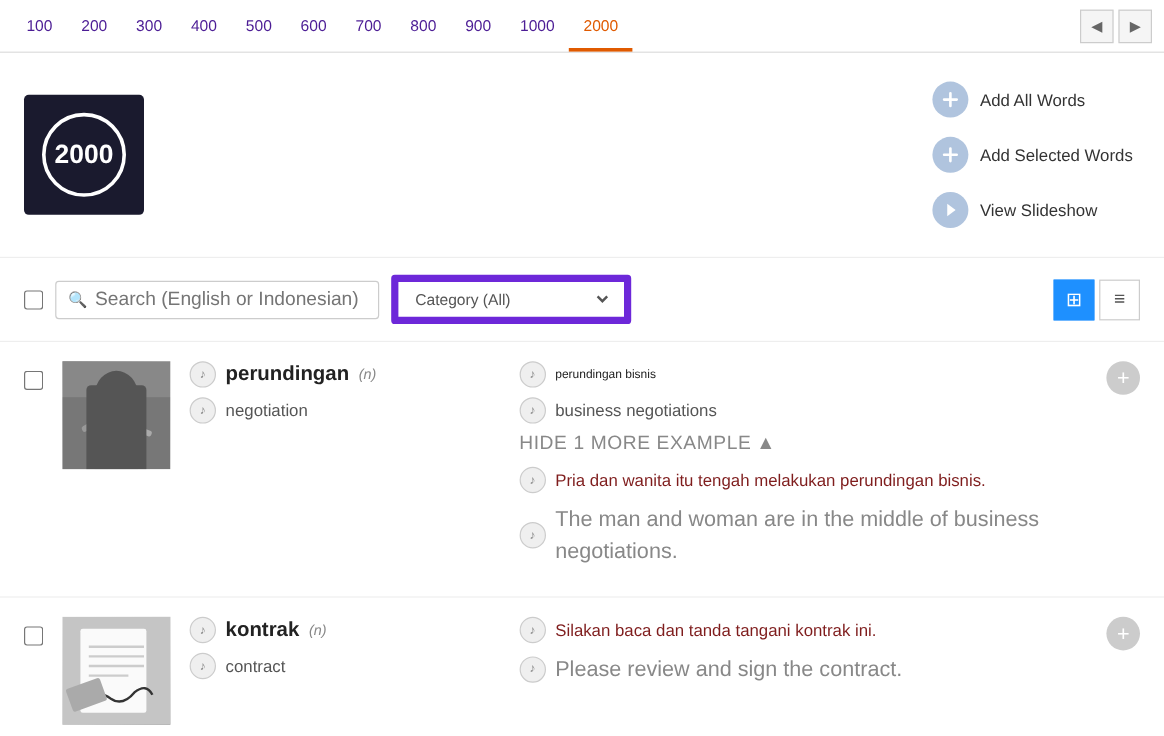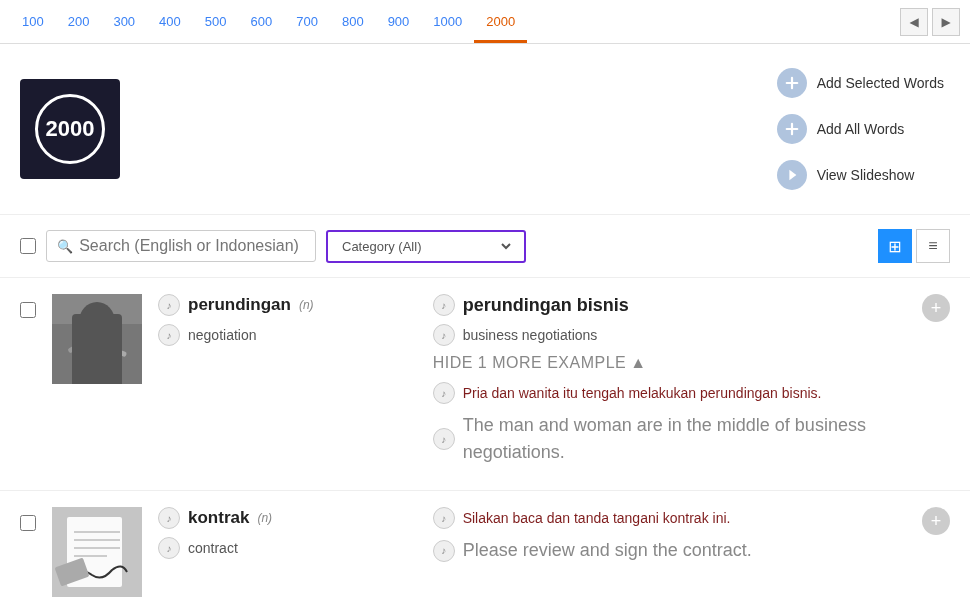--- a/index.html
+++ b/index.html
@@ -8,21 +8,21 @@
     
     .top-nav {
       display: flex;
       align-items: center;
       border-bottom: 1px solid #ddd;
       padding: 0 10px;
     }
     .top-nav a {
       display: inline-block;
       padding: 14px 12px;
-      color: #3b82f6;
+      color: #4c1d95;
       text-decoration: none;
       font-size: 13px;
       font-weight: 500;
     }
     .top-nav a.active {
       color: #e05a00;
       border-bottom: 3px solid #e05a00;
       padding-bottom: 11px;
     }
     .top-nav .nav-arrows {
@@ -162,21 +162,21 @@
       border: none;
       padding: 8px 18px;
       border-radius: 3px;
       cursor: pointer;
       font-size: 14px;
       font-weight: 500;
     }
     .category-select-wrapper {
       display: flex;
       align-items: flex-end;
-      border: 2px solid #6d28d9;
+      border: 6px solid #6d28d9;
       border-radius: 3px;
       padding: 6px 10px;
       flex: 1;
       max-width: 200px;
       background: #fff;
       cursor: pointer;
     }
     .category-select-wrapper select {
       border: none;
       outline: none;
@@ -361,29 +361,29 @@
   <div class="logo-box">
     <div class="logo-inner">2000</div>
   </div>
   <div class="header-actions">
     <button class="action-btn">
       <div class="action-icon-circle plus">
         <svg viewBox="0 0 16 16">
             <path d="M8 2v12M2 8h12" stroke="white" stroke-width="2.5" stroke-linecap="round"></path>
           </svg>
       </div>
-      <span>Add Selected Words</span>
+      <span>Add All Words</span>
     </button>
     <button class="action-btn">
       <div class="action-icon-circle plus">
         <svg viewBox="0 0 16 16">
             <path d="M8 2v12M2 8h12" stroke="white" stroke-width="2.5" stroke-linecap="round"></path>
           </svg>
       </div>
-      <span>Add All Words</span>
+      <span>Add Selected Words</span>
     </button>
     <button class="action-btn">
       <div class="action-icon-circle play">
         <svg viewBox="0 0 16 16">
             <polygon points="5,2 13,8 5,14" fill="white"></polygon>
           </svg>
       </div>
       <span>View Slideshow</span>
     </button>
   </div>
@@ -433,21 +433,21 @@
       <span class="word-pos">(n)</span>
     </div>
     <div class="word-row">
       <button class="sound-icon">♪</button>
       <span class="word-translation">negotiation</span>
     </div>
   </div>
   <div class="word-right">
     <div class="word-row">
       <button class="sound-icon">♪</button>
-      <span class="word-main" style="font-weight:bold; font-size:18px;">perundingan bisnis</span>
+      <span class="word-main" style="font-weight:normal; font-size:10px;">perundingan bisnis</span>
     </div>
     <div class="word-row">
       <button class="sound-icon">♪</button>
       <span class="word-translation">business negotiations</span>
     </div>
     <button class="hide-example-btn">
       <span>HIDE 1 MORE EXAMPLE</span>
       <span>▲</span>
     </button>
     <div class="word-row">

